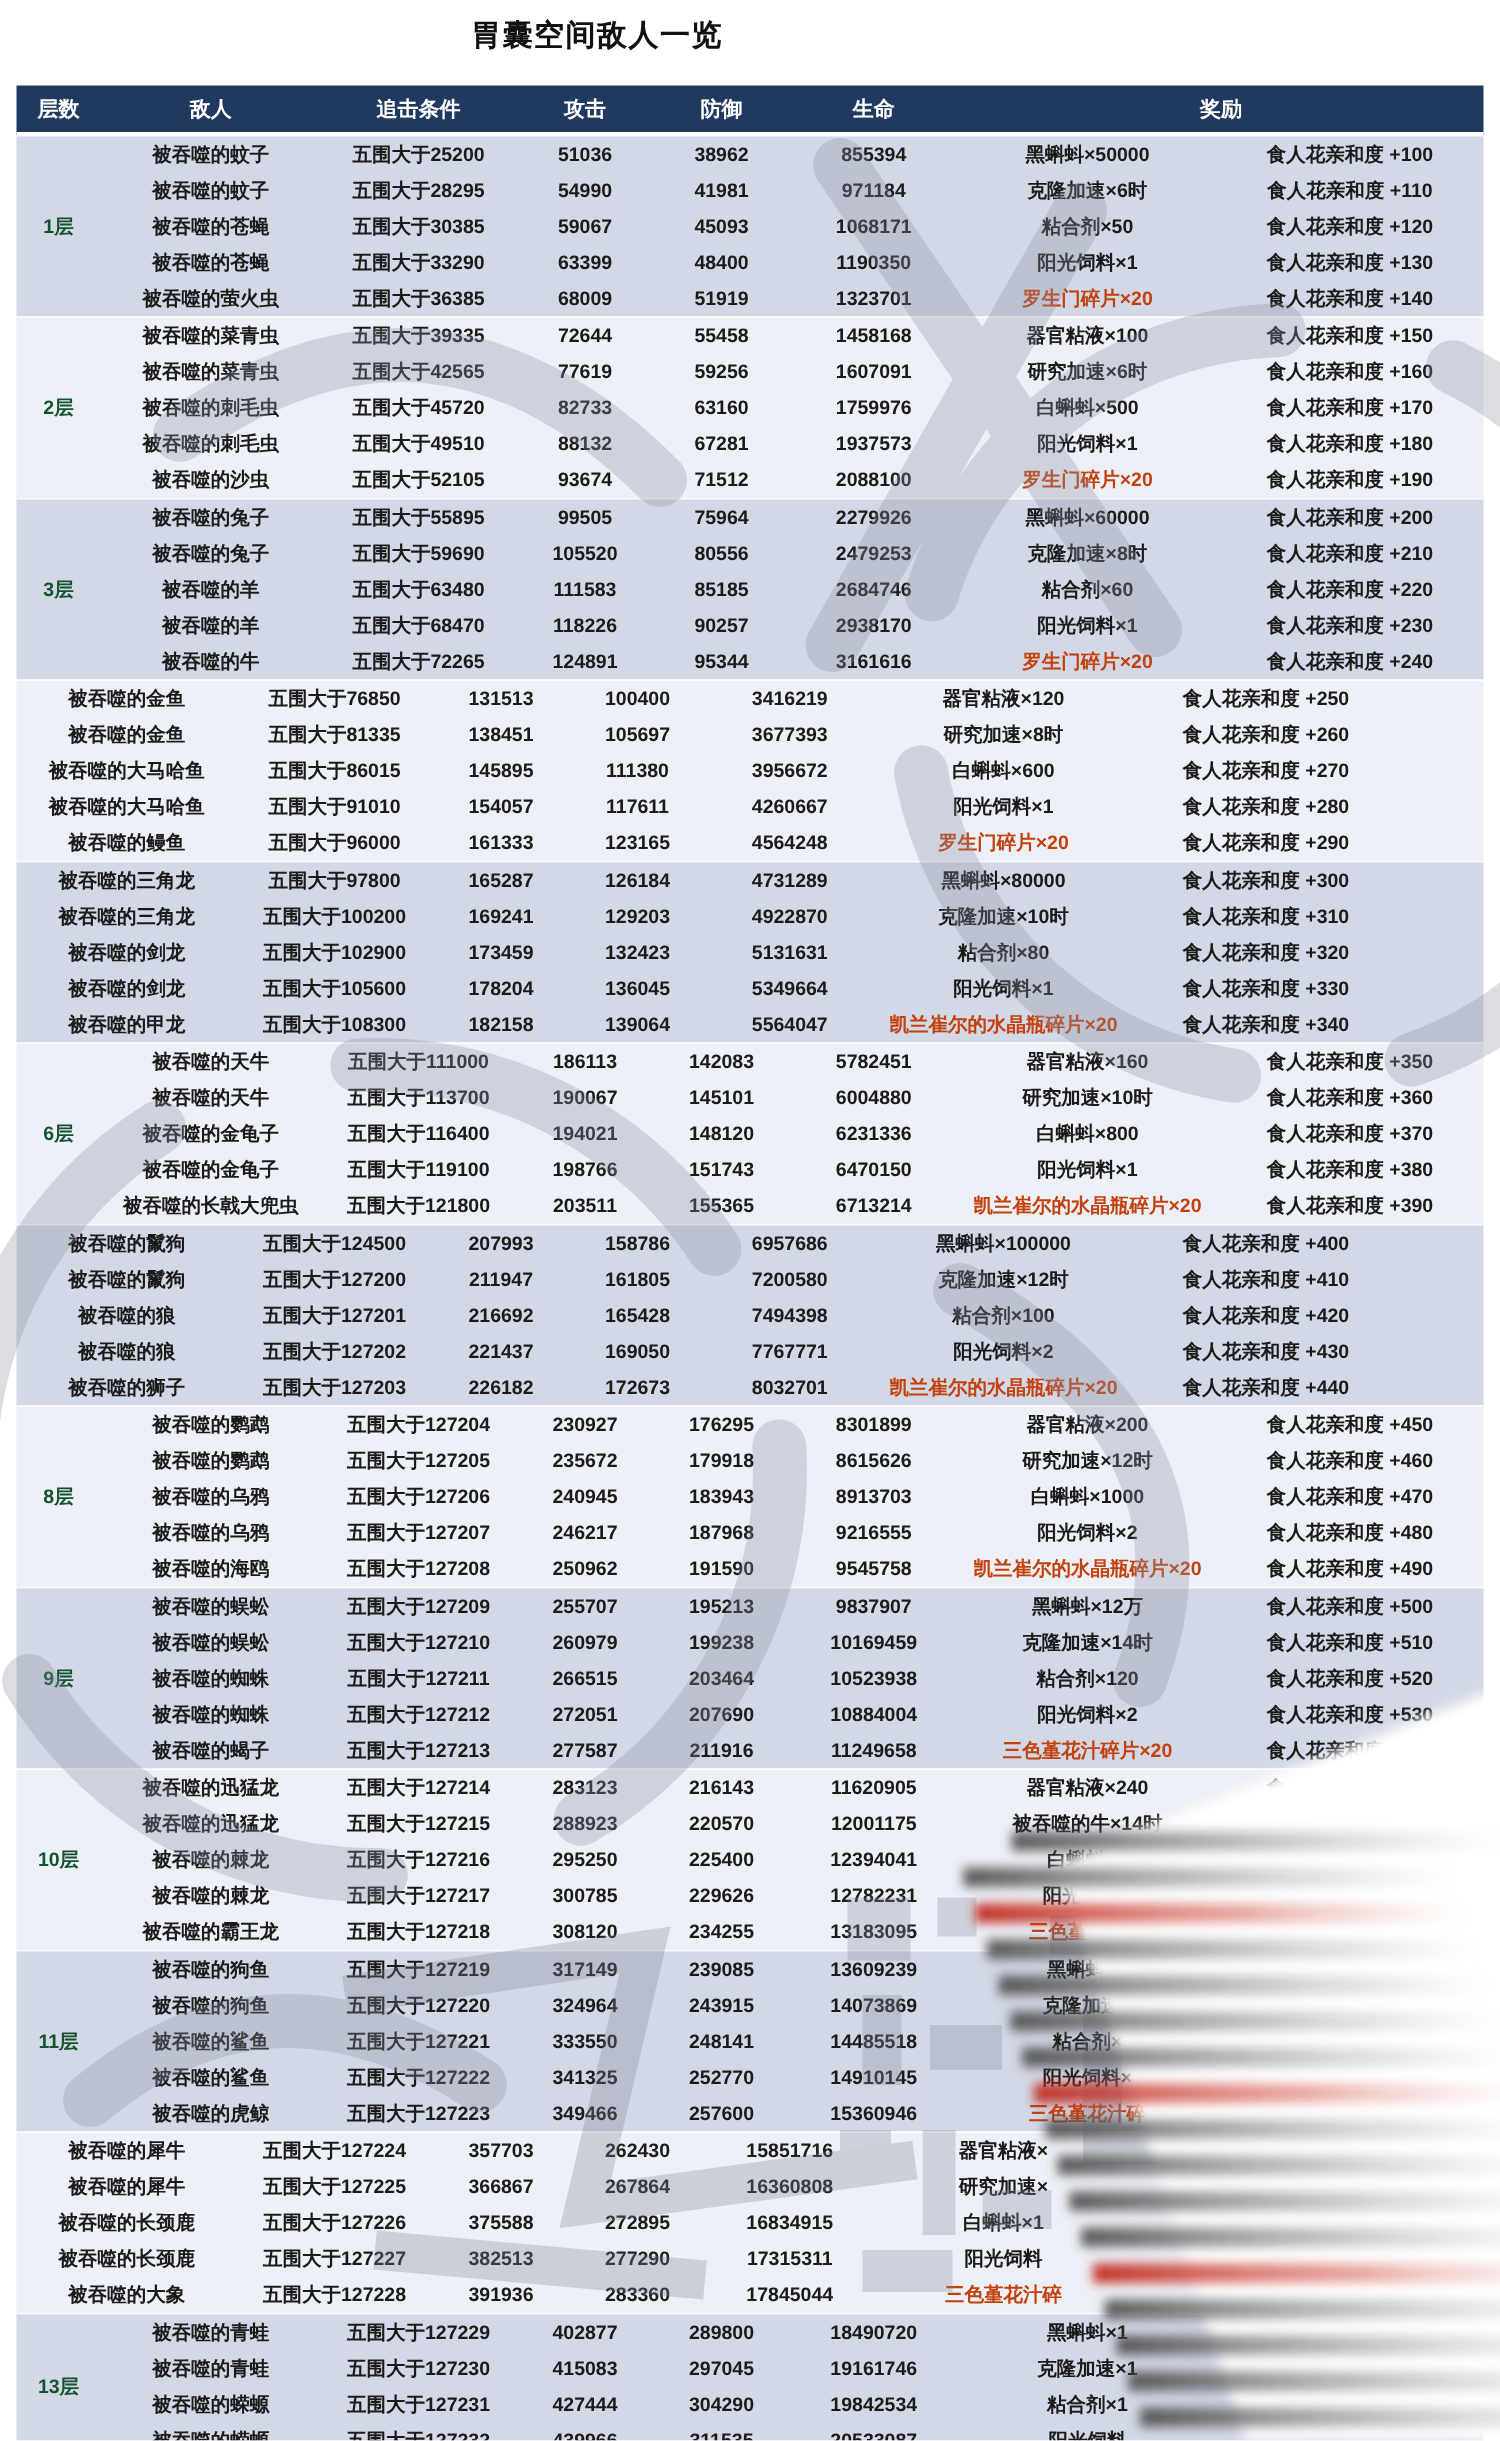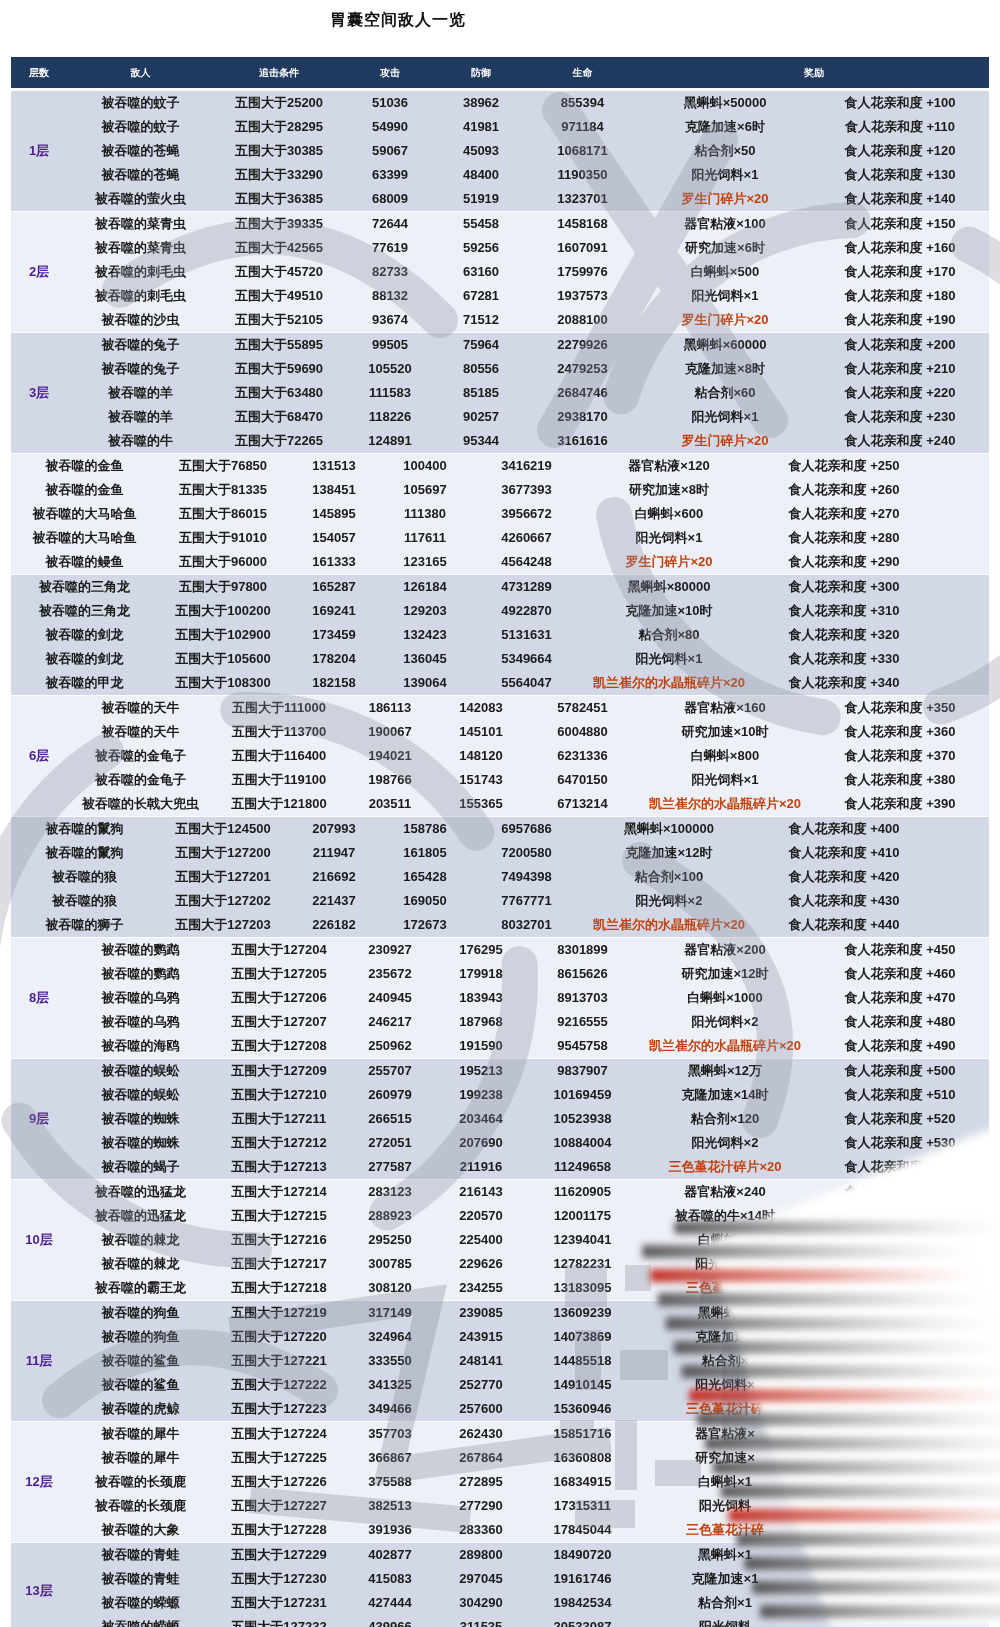--- a/index.html
+++ b/index.html
@@ -1,28 +1,28 @@
 <!DOCTYPE html>
 <html><head>
 <meta charset="utf-8">
 <style>
   html,body{margin:0;padding:0;background:#fff;}
   .page{position:relative;width:1000px;height:1627px;background:#fff;overflow:hidden;
         font-family:"Liberation Sans","DejaVu Sans",sans-serif;}
   .title{position:absolute;top:10px;left:0;width:796px;text-align:center;
-         font-size:16px;font-weight:bold;color:#111;letter-spacing:1px;}
+         font-size:20px;font-weight:bold;color:#111;letter-spacing:1px;}
   .table{position:absolute;top:57px;left:11px;width:978px;}
   .thead{display:flex;height:31px;line-height:31px;background:#20395e;color:#fff;
-         font-size:10px;font-weight:bold;text-align:center;border-bottom:2px solid #fff;}
+         font-size:14px;font-weight:bold;text-align:center;border-bottom:2px solid #fff;}
   .tbody{width:978px;}
   .floor-block{display:flex;border-top:1px solid rgba(255,255,255,.9);}
   .floor-block.dark{background:#d3d8e6;}
   .floor-block.light{background:#eef0f7;}
   .floor-label{width:56px;display:flex;align-items:center;justify-content:center;
-               font-size:13px;font-weight:bold;color:#4c1d95;}
+               font-size:13px;font-weight:bold;color:#14532d;}
   .rows{flex:1;}
   .row{display:flex;height:24px;line-height:24px;font-size:13px;font-weight:bold;
        color:#1b1b1b;text-align:center;white-space:nowrap;}
   .c-enemy{width:147px;}
   .c-cond{width:130px;}
   .c-atk{width:92px;}
   .c-def{width:90px;}
   .c-hp{width:113px;}
   .c-reward{width:172px;overflow:visible;}
   .c-aff{width:178px;}
@@ -591,21 +591,20 @@
               <div class="c-cond">五围大于127223</div>
               <div class="c-atk">349466</div>
               <div class="c-def">257600</div>
               <div class="c-hp">15360946</div>
               <div class="c-reward red">三色堇花汁碎</div>
               <div class="c-aff"></div>
             </div>
           </div>
         </div>
         <div class="floor-block light">
-          <div class="floor-label">12层</div>
           <div class="rows">
             <div class="row">
               <div class="c-enemy">被吞噬的犀牛</div>
               <div class="c-cond">五围大于127224</div>
               <div class="c-atk">357703</div>
               <div class="c-def">262430</div>
               <div class="c-hp">15851716</div>
               <div class="c-reward">器官粘液×</div>
               <div class="c-aff"></div>
             </div>

